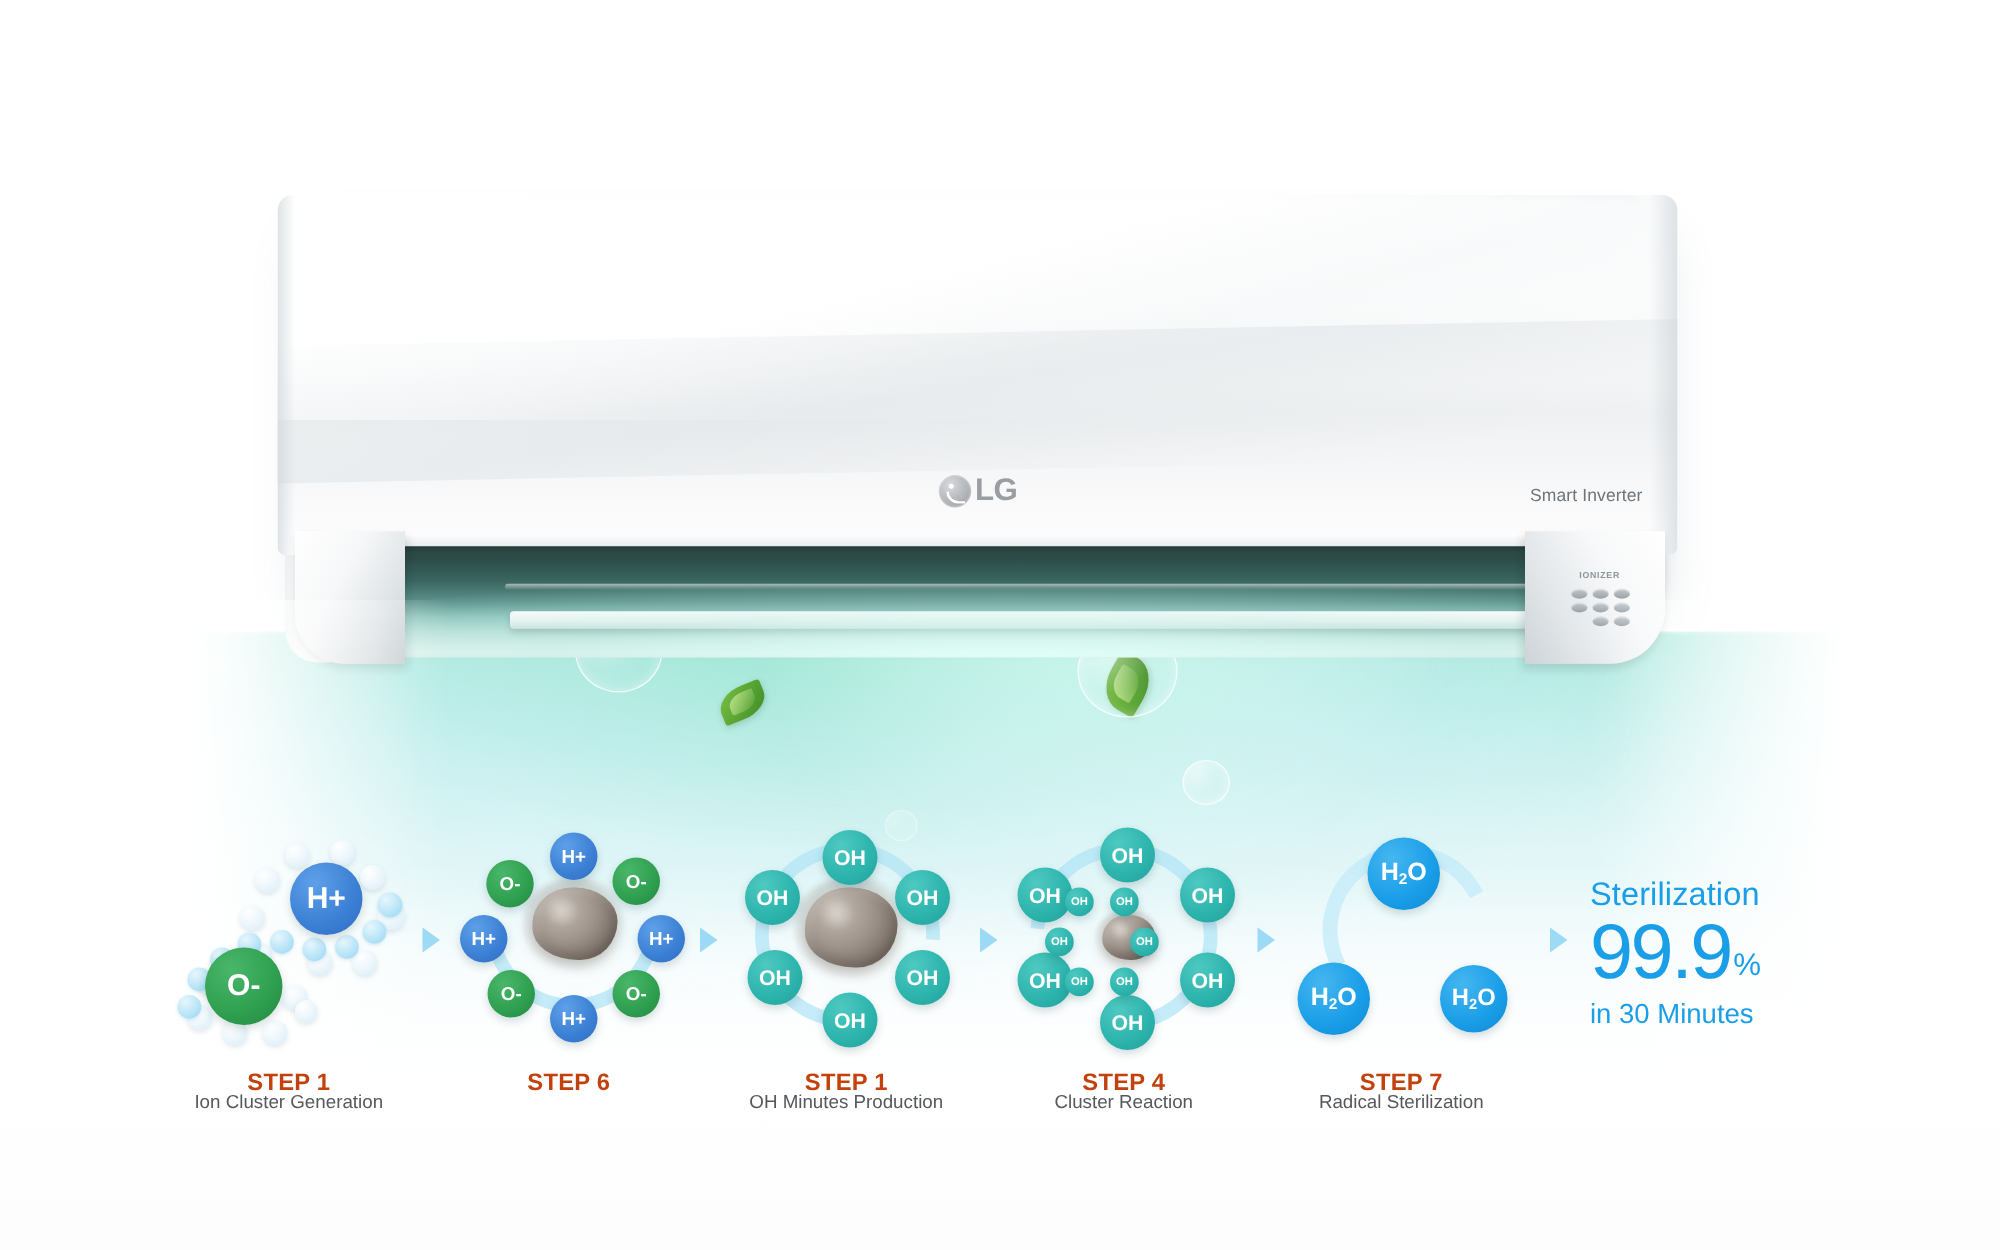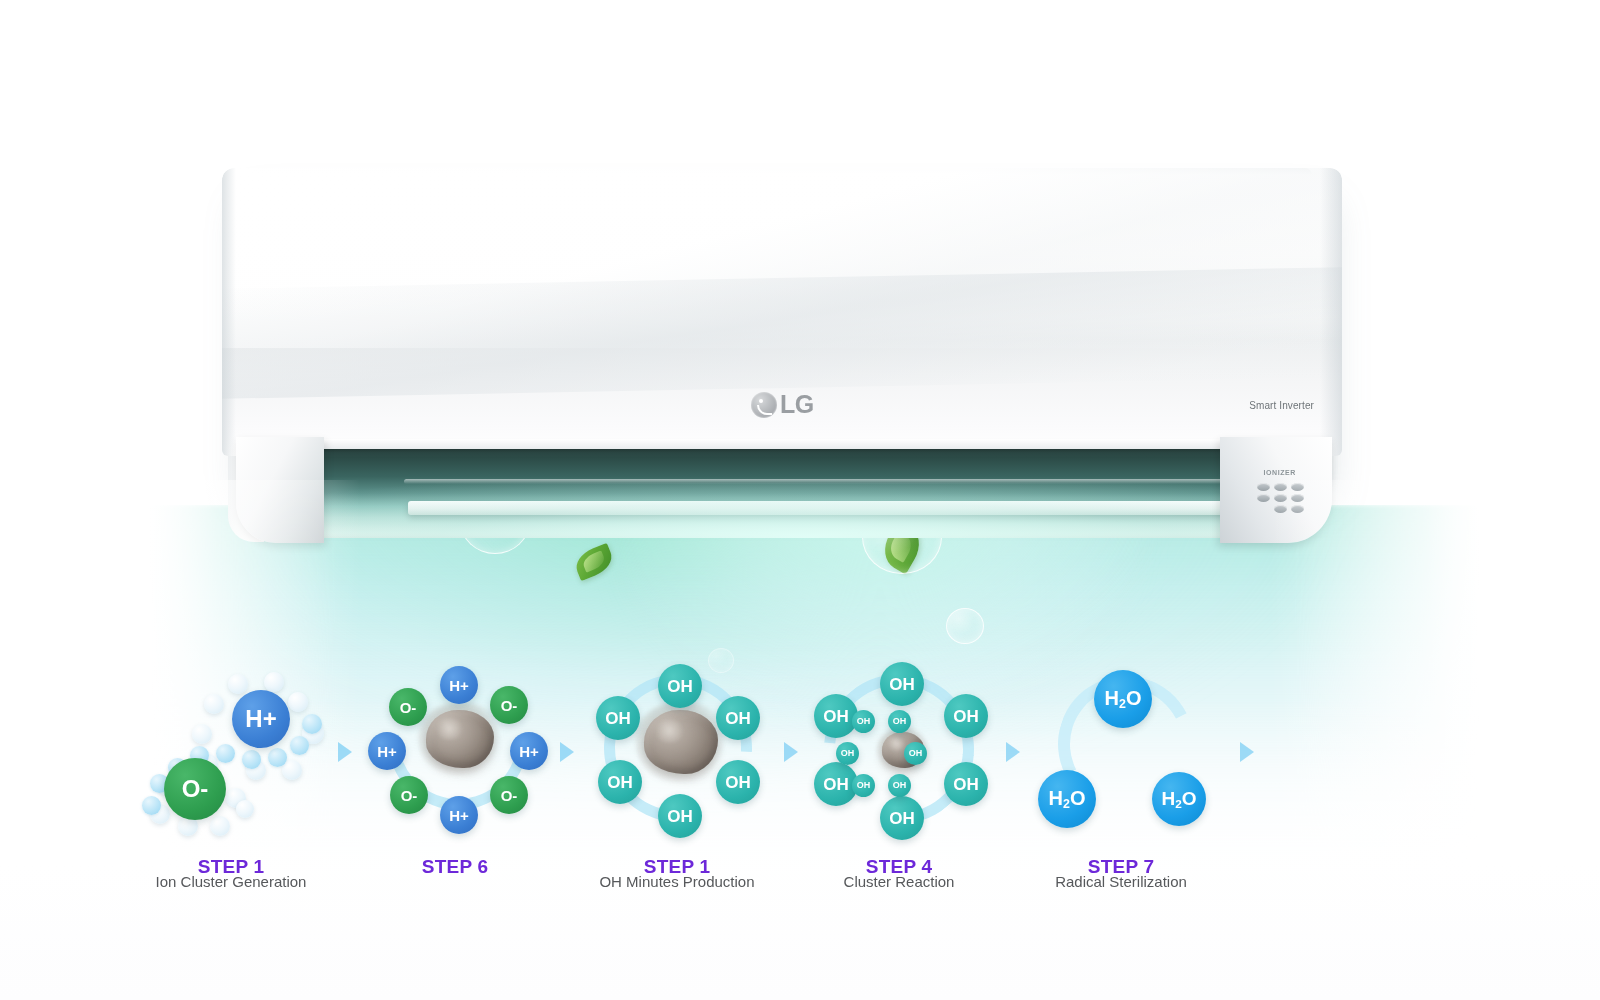--- a/index.html
+++ b/index.html
@@ -51,21 +51,21 @@
     position:absolute; right:0; top:480px; width:330px; height:520px;
     background:linear-gradient(to left, #ffffff 0%, rgba(255,255,255,.82) 42%, rgba(255,255,255,0) 100%);
   }
   .bg-fadebottom {
     position:absolute; left:0; bottom:0; width:1600px; height:300px;
     background:linear-gradient(to bottom, rgba(255,255,255,0) 0%, rgba(255,255,255,.82) 55%, #fdfdfe 100%);
   }
 
   
   #ac {
-    position:absolute; left:222px; top:168px; width:1120px; height:380px;
+    position:absolute; left:222px; top:156px; width:1120px; height:380px;
   }
   .ac-shadow {
     position:absolute; left:20px; top:18px; width:1090px; height:300px;
     border-radius:14px;
     box-shadow:0 16px 38px rgba(120,140,150,0.22), 0 4px 10px rgba(120,140,150,0.14);
   }
   .ac-body {
     position:absolute; left:0; top:0; width:1120px; height:288px;
     border-radius:12px 12px 6px 6px;
     background:
@@ -119,21 +119,21 @@
     content:""; position:absolute; left:6px; top:13px; width:13px; height:8px;
     border-bottom:2px solid #ffffff; border-left:2px solid #ffffff;
     border-radius:0 0 0 10px;
   }
   .ac-logo .lg-text {
     font-size:25px; font-weight:700; color:#9a9ea2; letter-spacing:-0.5px;
     font-family:"Liberation Sans", sans-serif;
   }
   .ac-smart {
     position:absolute; right:28px; top:232px;
-    font-size:10px; color:#6e7478; letter-spacing:.1px;
+    font-size:14px; color:#6e7478; letter-spacing:.1px;
   }
 
   
   .vent-wrap { position:absolute; left:0px; top:277px; width:1120px; height:100px; }
   .vent-cavity {
     position:absolute; left:86px; top:0px; width:960px; height:93px;
     border-radius:0 0 8px 8px;
     background:
       linear-gradient(to bottom,
         #2f4a46 0%,
@@ -218,21 +218,21 @@
     background:radial-gradient(circle at 32% 28%, rgba(255,255,255,0.45) 0%, rgba(255,255,255,0.06) 45%, rgba(255,255,255,0) 72%);
     box-shadow:inset 0 0 10px rgba(255,255,255,.45);
   }
 
   
   #steps { position:absolute; left:0; top:648px; width:1600px; height:300px; }
   .step { position:absolute; top:0; width:230px; height:300px; }
   .step-viz { position:relative; width:230px; height:190px; }
   .step-title {
     position:absolute; top:208px; left:0; width:230px; text-align:center;
-    font-size:19px; font-weight:700; color:#6d28d9; letter-spacing:.2px;
+    font-size:19px; font-weight:700; color:#c2410c; letter-spacing:.2px;
   }
   .step-desc {
     position:absolute; top:224px; left:0; width:230px; text-align:center;
     font-size:15px; color:#56585b; line-height:1.28;
   }
   .arrow {
     position:absolute; top:94px; width:0; height:0;
     border-top:10px solid transparent;
     border-bottom:10px solid transparent;
     border-left:14px solid #8cd3f5;
@@ -549,14 +549,22 @@
           <span>H<sub>2</sub>O</span>
         </div>
       </div>
       <div class="step-title">STEP 7</div>
       <div class="step-desc">Radical Sterilization</div>
     </div>
 
     <div class="arrow" style="left:1240px;"></div>
   </div>
 
+  <div id="result">
+    <div class="res-line1">Sterilization</div>
+    <div class="res-big">
+      <span>99.9</span>
+      <span class="res-pct">%</span>
+    </div>
+    <div class="res-line3">in 30 Minutes</div>
+  </div>
 
 </div>
 
 </body></html>

